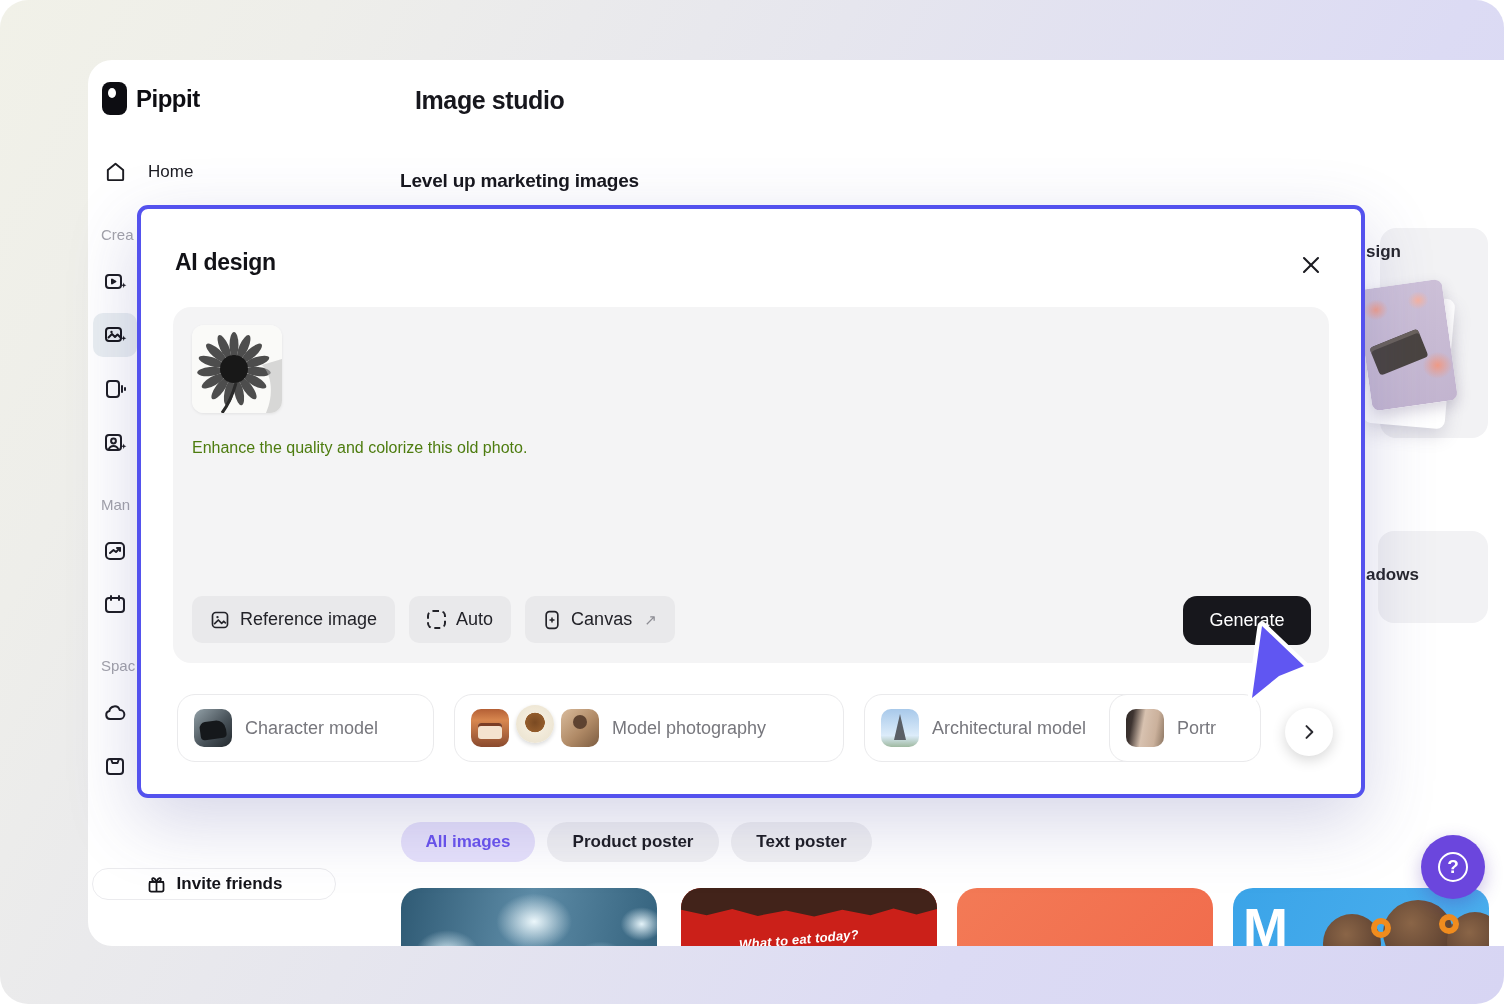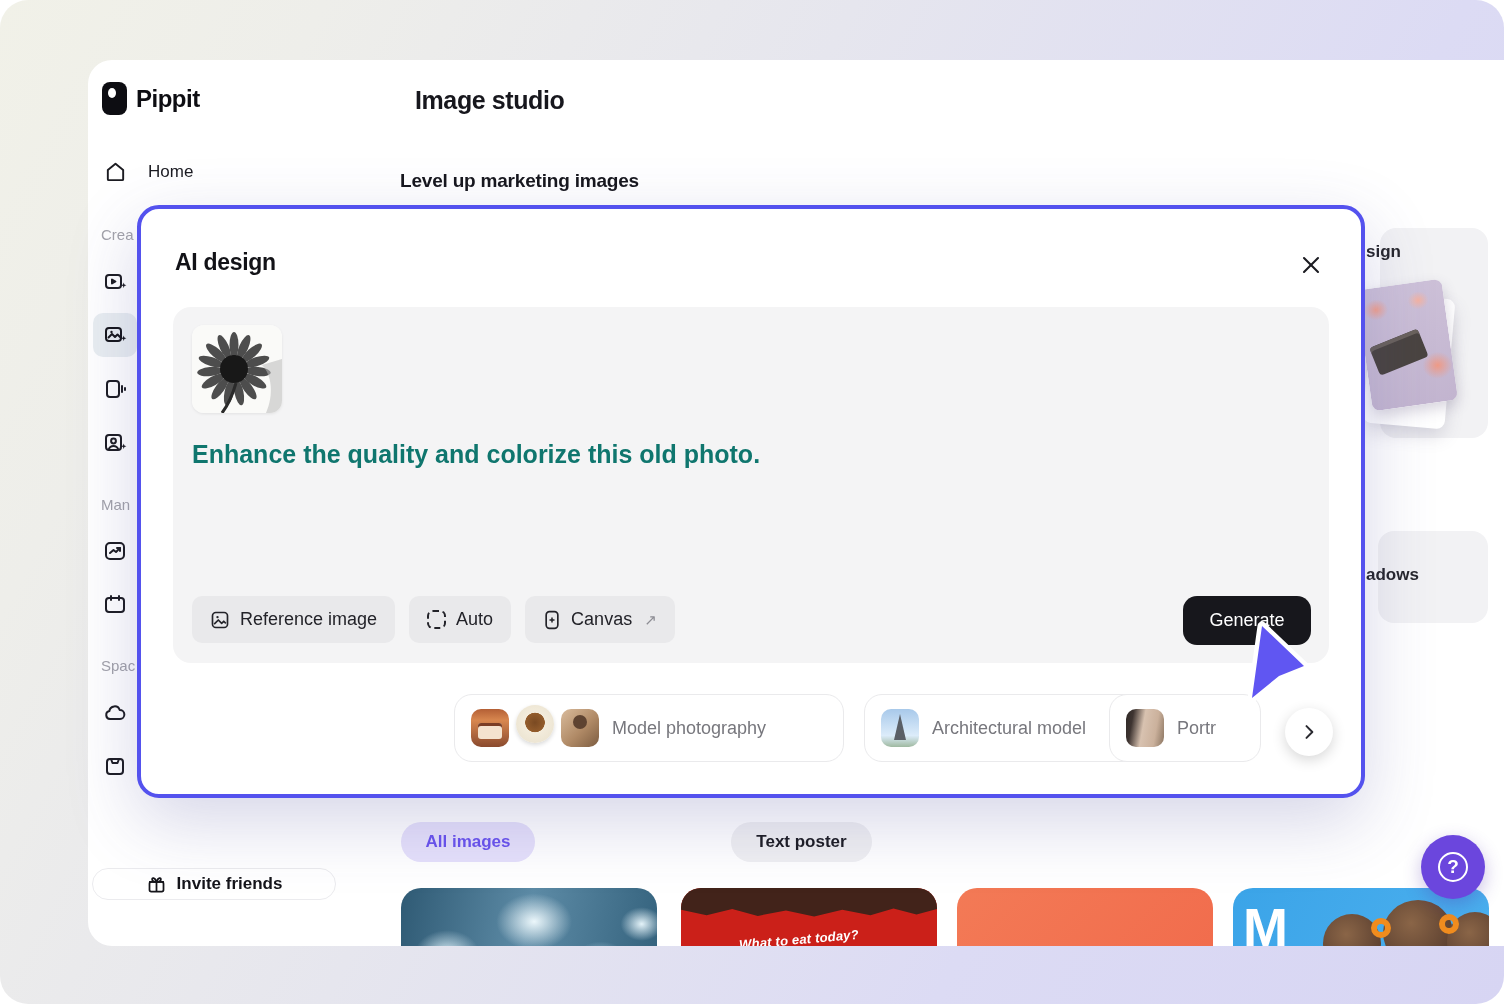--- a/index.html
+++ b/index.html
@@ -57,26 +57,26 @@
   .g-red .torn { position:absolute; left:0; top:0; width:100%; height:34px; background:#42231a;
       clip-path:polygon(0 0,100% 0,100% 62%,92% 78%,83% 60%,74% 80%,63% 64%,52% 84%,41% 66%,30% 82%,20% 62%,10% 80%,0 64%); }
   .g-red .caption { position:absolute; left:58px; top:44px; color:#fff; font-size:13px; font-style:italic; font-weight:800; transform:rotate(-5deg); letter-spacing:0.2px; }
   .g-coral { background:linear-gradient(135deg,#f37a56 0%,#f16a4b 100%); }
   .g-blue { background:linear-gradient(120deg,#3ba4e8 0%,#4db1ef 100%); }
   .g-blue .letter { position:absolute; left:10px; top:8px; color:#fff; font-size:54px; font-weight:800; }
   .hair { position:absolute; border-radius:50%; background:radial-gradient(circle at 40% 35%,#8a6547 0%,#5c4030 75%); }
   .tie { position:absolute; border:6px solid #f08c1e; border-radius:50%; width:20px; height:20px; }
   
   .modal { position:absolute; left:137px; top:205px; width:1228px; height:593px; background:#fff;
-    border:4px solid #5452ee; border-radius:22px; box-shadow:0 24px 70px rgba(70,70,150,.22); }
+    border:4px solid #5452ee; border-radius:11px; box-shadow:0 24px 70px rgba(70,70,150,.22); }
   .modal-title { position:absolute; left:34px; top:40px; font-size:23px; font-weight:700; color:#121217; letter-spacing:-0.3px; }
   .modal-close { position:absolute; right:36px; top:42px; width:28px; height:28px; cursor:pointer; }
   .prompt-box { position:absolute; left:32px; top:98px; width:1156px; height:356px; background:#f4f4f5; border-radius:18px; }
   .prompt-thumb { position:absolute; left:19px; top:18px; width:90px; height:88px; border-radius:12px; overflow:hidden; background:#fbfbfb; box-shadow:0 1px 3px rgba(0,0,0,.08); }
-  .prompt-text { position:absolute; left:19px; top:130px; right:30px; font-size:25px; color:#0f766e; line-height:1.4;font-weight:bold; }
+  .prompt-text { position:absolute; left:19px; top:130px; right:30px; font-size:16px; color:#4d7c0f; line-height:1.4; }
   .pill-row { position:absolute; left:19px; bottom:20px; display:flex; gap:14px; }
   .pill { height:47px; background:#e9e9eb; border-radius:10px; display:flex; align-items:center; gap:10px;
     padding:0 18px; font-size:18px; font-weight:500; color:#232329; cursor:pointer; }
   .auto-box { width:19px; height:19px; border:2.4px dashed #232329; border-radius:6px; }
   .ext-arrow { font-size:15px; color:#8d8d94; margin-left:2px; }
   .generate-btn { position:absolute; right:18px; bottom:18px; width:128px; height:49px; background:#17171c; color:#fff;
     border-radius:14px; display:flex; align-items:center; justify-content:center; font-size:18px; font-weight:400; cursor:pointer; }
   .chip { position:absolute; top:485px; height:68px; background:#fff; border:1.5px solid #eaeaec; border-radius:18px;
     display:flex; align-items:center; gap:13px; padding:0 16px; font-size:18px; color:#77777d; cursor:pointer; overflow:hidden; white-space:nowrap; }
   .chip-thumb { width:38px; height:38px; border-radius:10px; flex:none; }
@@ -199,20 +199,21 @@
 
     <div class="bg-card" style="left:1292px; top:168px; width:108px; height:210px;"></div>
     <div class="bg-card-label" style="left:1278px; top:182px;">sign</div>
     <div class="photo-stack"></div>
     <div class="photo-tilt"></div>
 
     <div class="bg-card" style="left:1290px; top:471px; width:110px; height:92px;"></div>
     <div class="bg-card-label" style="left:1278px; top:505px;">adows</div>
 
     <div class="tab active" style="left:313px; width:134px;">All images</div>
+    <div class="tab" style="left:459px; width:172px;">Product poster</div>
     <div class="tab" style="left:643px; width:141px;">Text poster</div>
 
     <div class="g-card g-ice" style="left:313px;"></div>
     <div class="g-card g-red" style="left:593px;">
       <div class="torn"></div>
       <div class="caption">What to eat today?</div>
 
     </div>
     <div class="g-card g-coral" style="left:869px;"></div>
     <div class="g-card g-blue" style="left:1145px;">
@@ -282,20 +283,24 @@
             <rect x="3" y="2" width="14" height="20" rx="4"></rect>
               <path d="M10 9v6M7 12h6" stroke-width="1.8"></path>
           </svg>
           <span>Canvas</span>
           <span class="ext-arrow">↗</span>
         </div>
       </div>
       <div class="generate-btn">Generate</div>
     </div>
 
+    <div class="chip" style="left:36px; width:257px;">
+      <div class="chip-thumb t-moto"></div>
+      <span>Character model</span>
+    </div>
     <div class="chip" style="left:723px; width:285px;">
       <div class="chip-thumb t-eiffel"></div>
       <span>Architectural model</span>
     </div>
     <div class="chip" style="left:313px; width:390px;">
       <div class="chip-thumb t-shop"></div>
       <div class="chip-thumb t-coffee" style="margin-left:-6px; margin-top:-8px;"></div>
       <div class="chip-thumb t-model" style="margin-left:-6px;"></div>
       <span>Model photography</span>
     </div>

